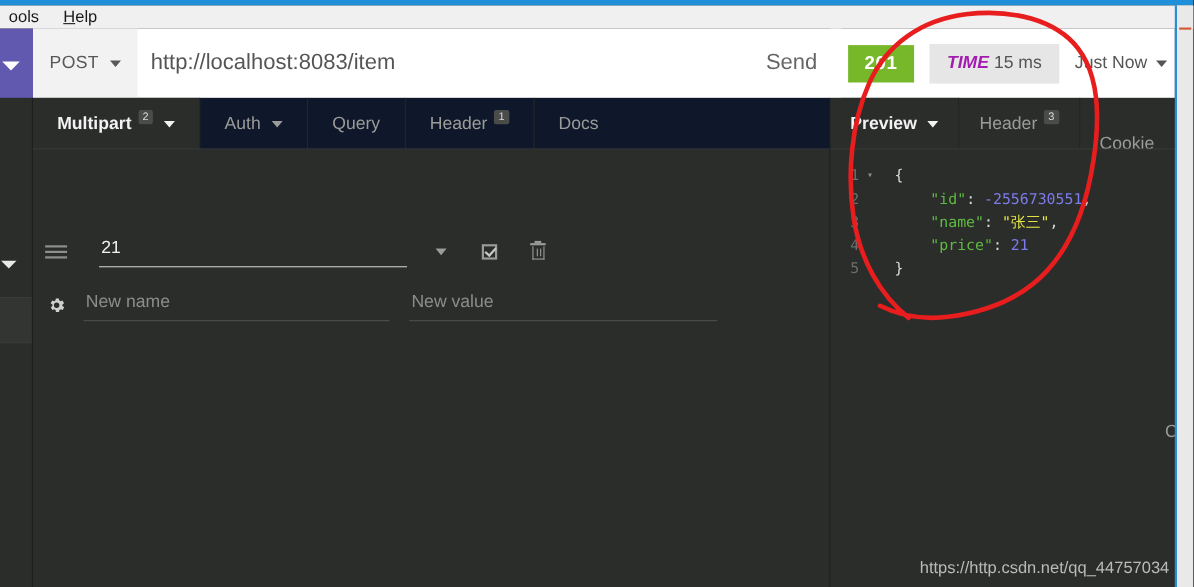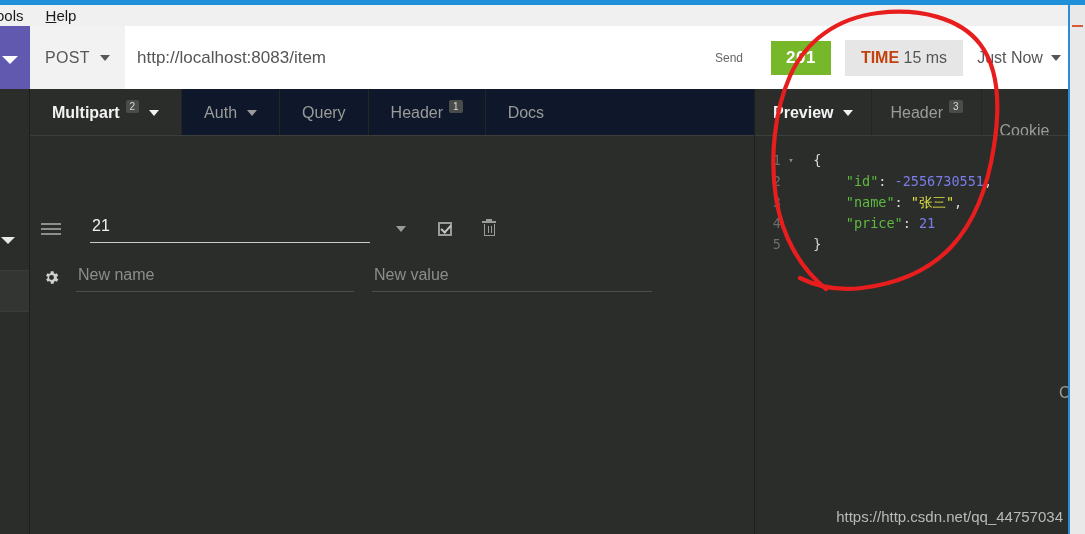--- a/index.html
+++ b/index.html
@@ -15,21 +15,21 @@
   
   .win-accent {
     position: absolute; left: 0; top: 0; width: 1085px; height: 5px;
     background: #1e8fd8;
   }
   
   .menubar {
     position: absolute; left: 0; top: 5px; width: 1085px; height: 21px;
     background: #f0f0f0;
     display: flex; align-items: center;
-    padding-left: 0px;
+    padding-left: 12px;
   }
   .menu-item {
     font-size: 15px; color: #1a1a1a; padding: 0 11px;
     line-height: 21px; white-space: nowrap;
   }
   .menu-item.first { padding-left: 0; margin-left: -4px; }
   .menu-item u { text-decoration: underline; }
 
   
   .purple-block {
@@ -78,25 +78,25 @@
     gap: 10px; cursor: pointer;
   }
   .method-label { font-size: 16px; color: #585858; letter-spacing: .3px; }
   .caret-down {
     width: 0; height: 0;
     border-left: 5px solid transparent; border-right: 5px solid transparent;
     border-top: 6px solid #585858;
   }
   .url-input {
     flex: 1; height: 63px; border: none; outline: none; background: transparent;
-    font-size: 17px; color: #555; padding-left: 12px;
+    font-size: 20px; color: #555; padding-left: 12px;
     font-family: "Liberation Sans", sans-serif;
   }
   .send-btn {
-    font-size: 12px; color: #666; padding: 0 22px 0 10px;
+    font-size: 20px; color: #666; padding: 0 22px 0 10px;
     cursor: pointer; white-space: nowrap;
   }
 
   
   .req-tabbar {
     position: absolute; left: 30px; top: 89px; width: 725px; height: 47px;
     background: #0f172a;
     display: flex; align-items: stretch;
   }
   .tab {
@@ -206,21 +206,21 @@
   }
   .status-code {
     background: #77b82a; color: #ffffff;
     font-size: 17px; font-weight: bold;
     padding: 7px 15px; letter-spacing: .5px;
   }
   .time-pill {
     background: #e6e6e6; color: #555;
     font-size: 16px; padding: 9px 16px; white-space: nowrap;
   }
-  .time-pill b { color: #c2410c; font-weight: bold; }
+  .time-pill b { color: #a21caf; font-weight: bold; font-style: italic; }
   .just-now {
     display: flex; align-items: center; gap: 8px;
     font-size: 16px; color: #555; cursor: pointer; white-space: nowrap;
   }
   .just-now .caret-down { border-top-color: #555; }
 
   .resp-tabbar {
     position: absolute; left: 755px; top: 89px; width: 330px; height: 47px;
     background: #2b2d2b; display: flex; align-items: stretch;
   }

